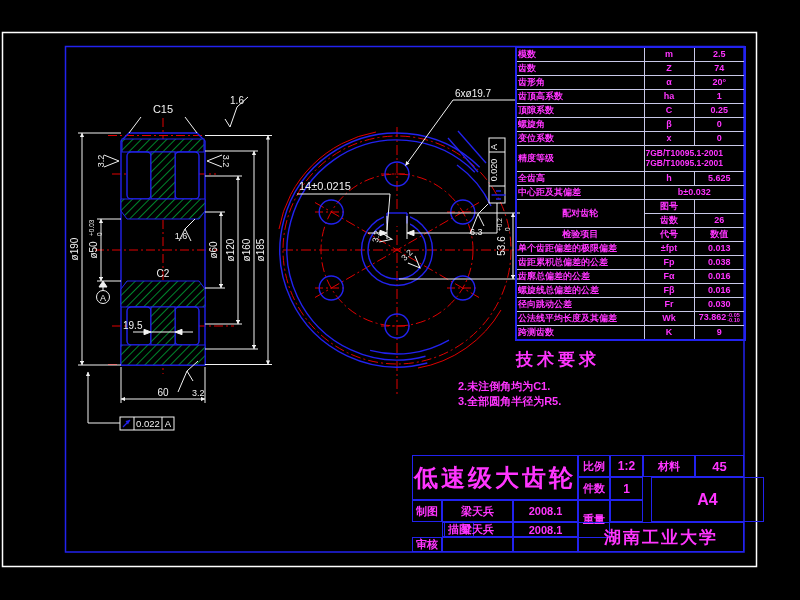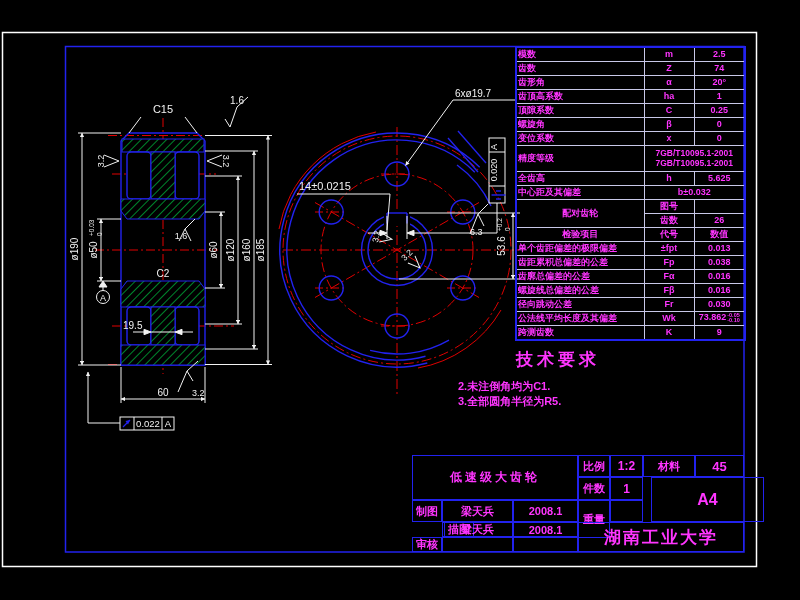--- a/index.html
+++ b/index.html
@@ -6,21 +6,21 @@
   .canvas{position:relative;width:800px;height:600px;background:#000;overflow:hidden;
           font-family:"Liberation Sans",sans-serif;}
   svg{position:absolute;left:0;top:0;}
   svg text{font-family:"Liberation Sans",sans-serif;fill:#f2f2f2;}
   
   .cadtable{position:absolute;left:515px;top:46px;width:229px;border-collapse:collapse;
             table-layout:fixed;border:2px solid #2222ee;}
   .cadtable td{border:1px solid #c8c8e8;color:#ff35ff;font-weight:bold;font-size:9px;
                padding:0 1px;height:13px;overflow:hidden;white-space:nowrap;line-height:1.1;}
   .cadtable td.c{text-align:center;}
-  .cadtable .acc{font-size:8.5px;text-align:center;}
+  .cadtable .acc{font-size:8.5px;}
   .tolstack{display:inline-block;vertical-align:middle;line-height:5px;font-size:5.5px;
             margin-left:1px;}
   .tolstack span{display:block;}
   
   .techreq{position:absolute;left:458px;top:348px;width:256px;color:#ff35ff;font-weight:bold;}
   .techreq .trt{font-size:17px;letter-spacing:4px;margin-left:58px;margin-bottom:8px;}
   .techreq .trl{font-size:11px;line-height:15px;white-space:nowrap;}
   
   .tblock{position:absolute;left:412px;top:455px;width:332px;height:97px;}
   .tblock .cell{position:absolute;border:1px solid #2222ee;color:#ff35ff;font-weight:bold;
@@ -388,21 +388,21 @@
 </tbody>
     </table>
 
 <div class="techreq">
   <div class="trt">技术要求</div>
   <div class="trl">2.未注倒角均为C1.</div>
   <div class="trl">3.全部圆角半径为R5.</div>
 </div>
 
 <div class="tblock">
-  <div class="cell" style="left:0;top:0;width:166px;height:45px;font-size:12px;letter-spacing:3px;">低速级大齿轮</div>
+  <div class="cell" style="left:0;top:0;width:166px;height:45px;font-size:24px;letter-spacing:3px;">低速级大齿轮</div>
   <div class="cell" style="left:166px;top:0;width:32px;height:22px;">比例</div>
   <div class="cell" style="left:198px;top:0;width:33px;height:22px;font-size:12px;">1:2</div>
   <div class="cell" style="left:231px;top:0;width:52px;height:22px;">材料</div>
   <div class="cell" style="left:283px;top:0;width:49px;height:22px;font-size:13px;">45</div>
   <div class="cell" style="left:166px;top:22px;width:32px;height:23px;">件数</div>
   <div class="cell" style="left:198px;top:22px;width:33px;height:23px;font-size:12px;">1</div>
   <div class="cell" style="left:239px;top:22px;width:113px;height:45px;font-size:16px;">A4</div>
   <div class="cell" style="left:0;top:45px;width:30px;height:22px;">制图</div>
   <div class="cell" style="left:30px;top:45px;width:71px;height:22px;">梁天兵</div>
   <div class="cell" style="left:101px;top:45px;width:65px;height:22px;">2008.1</div>

